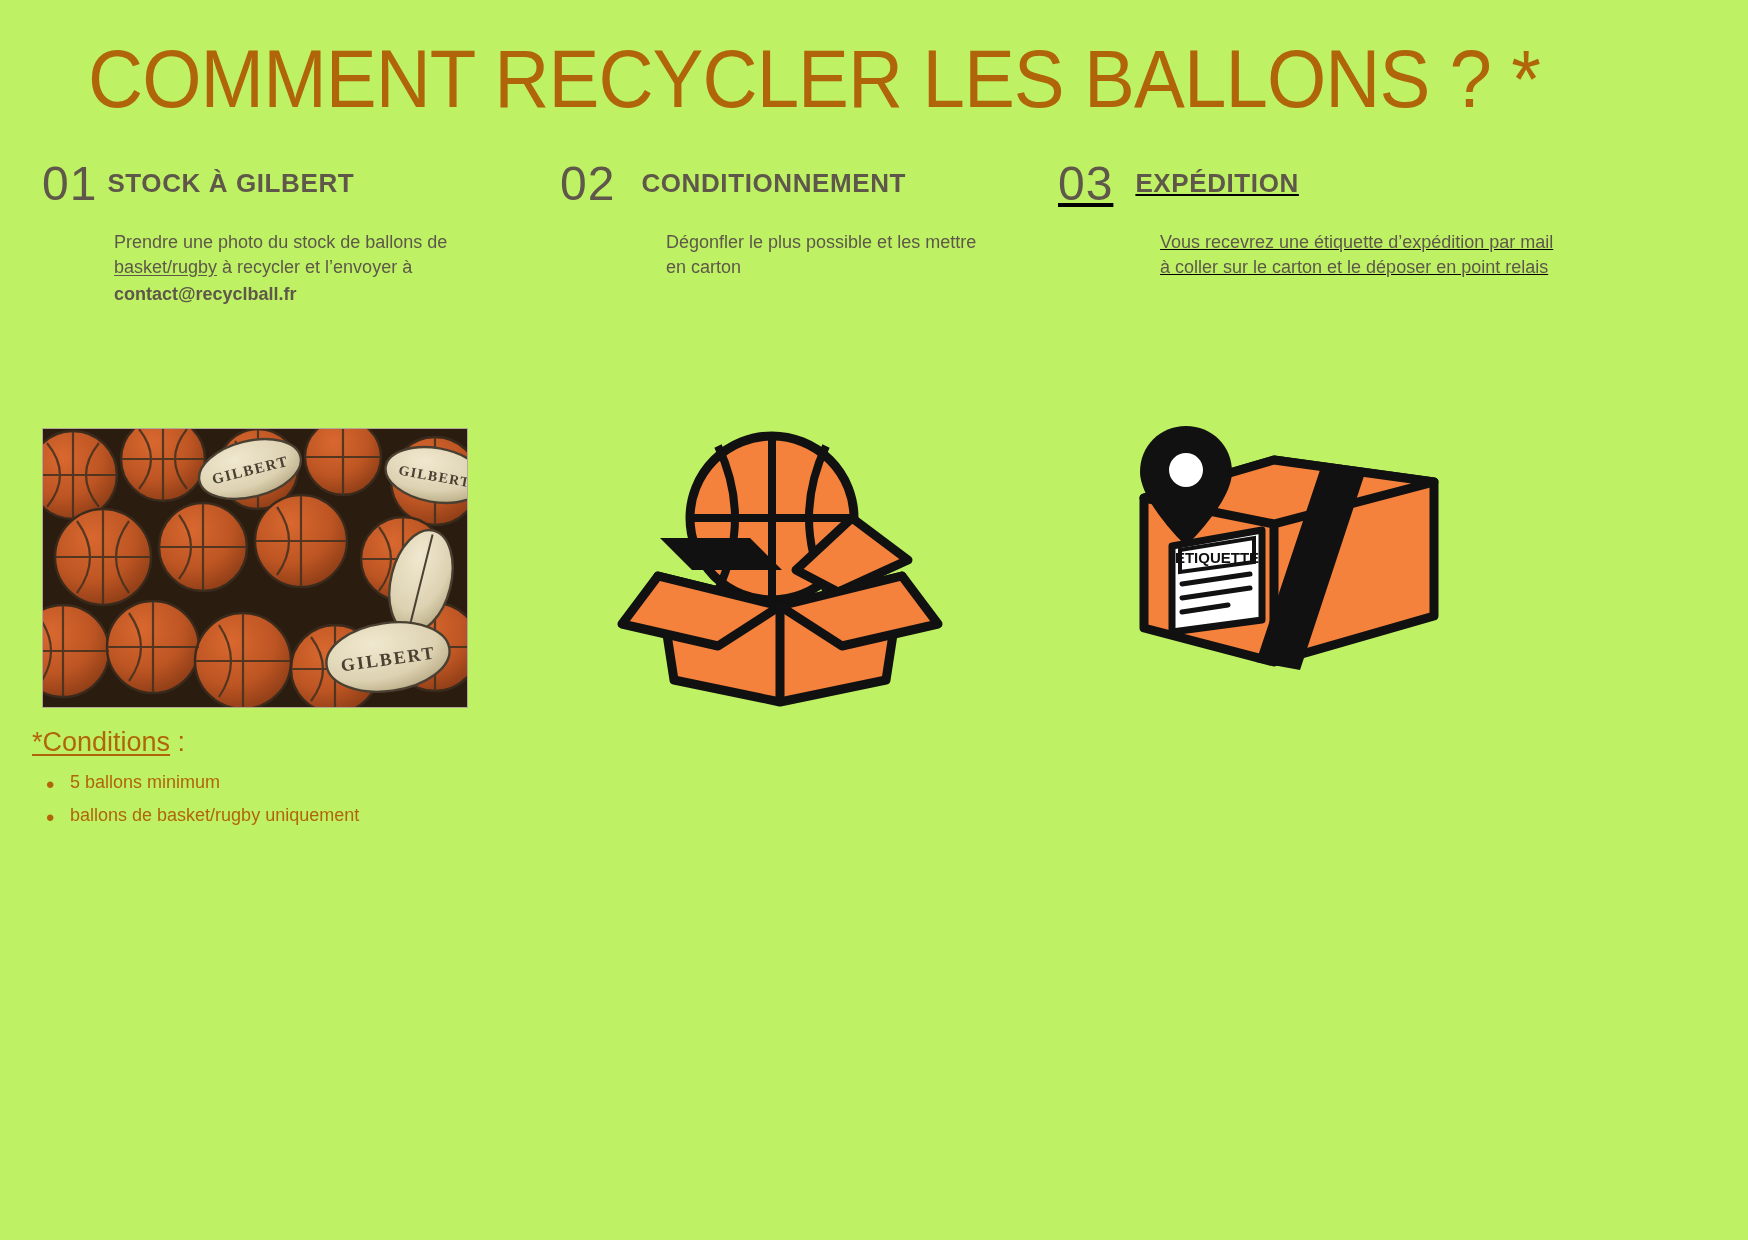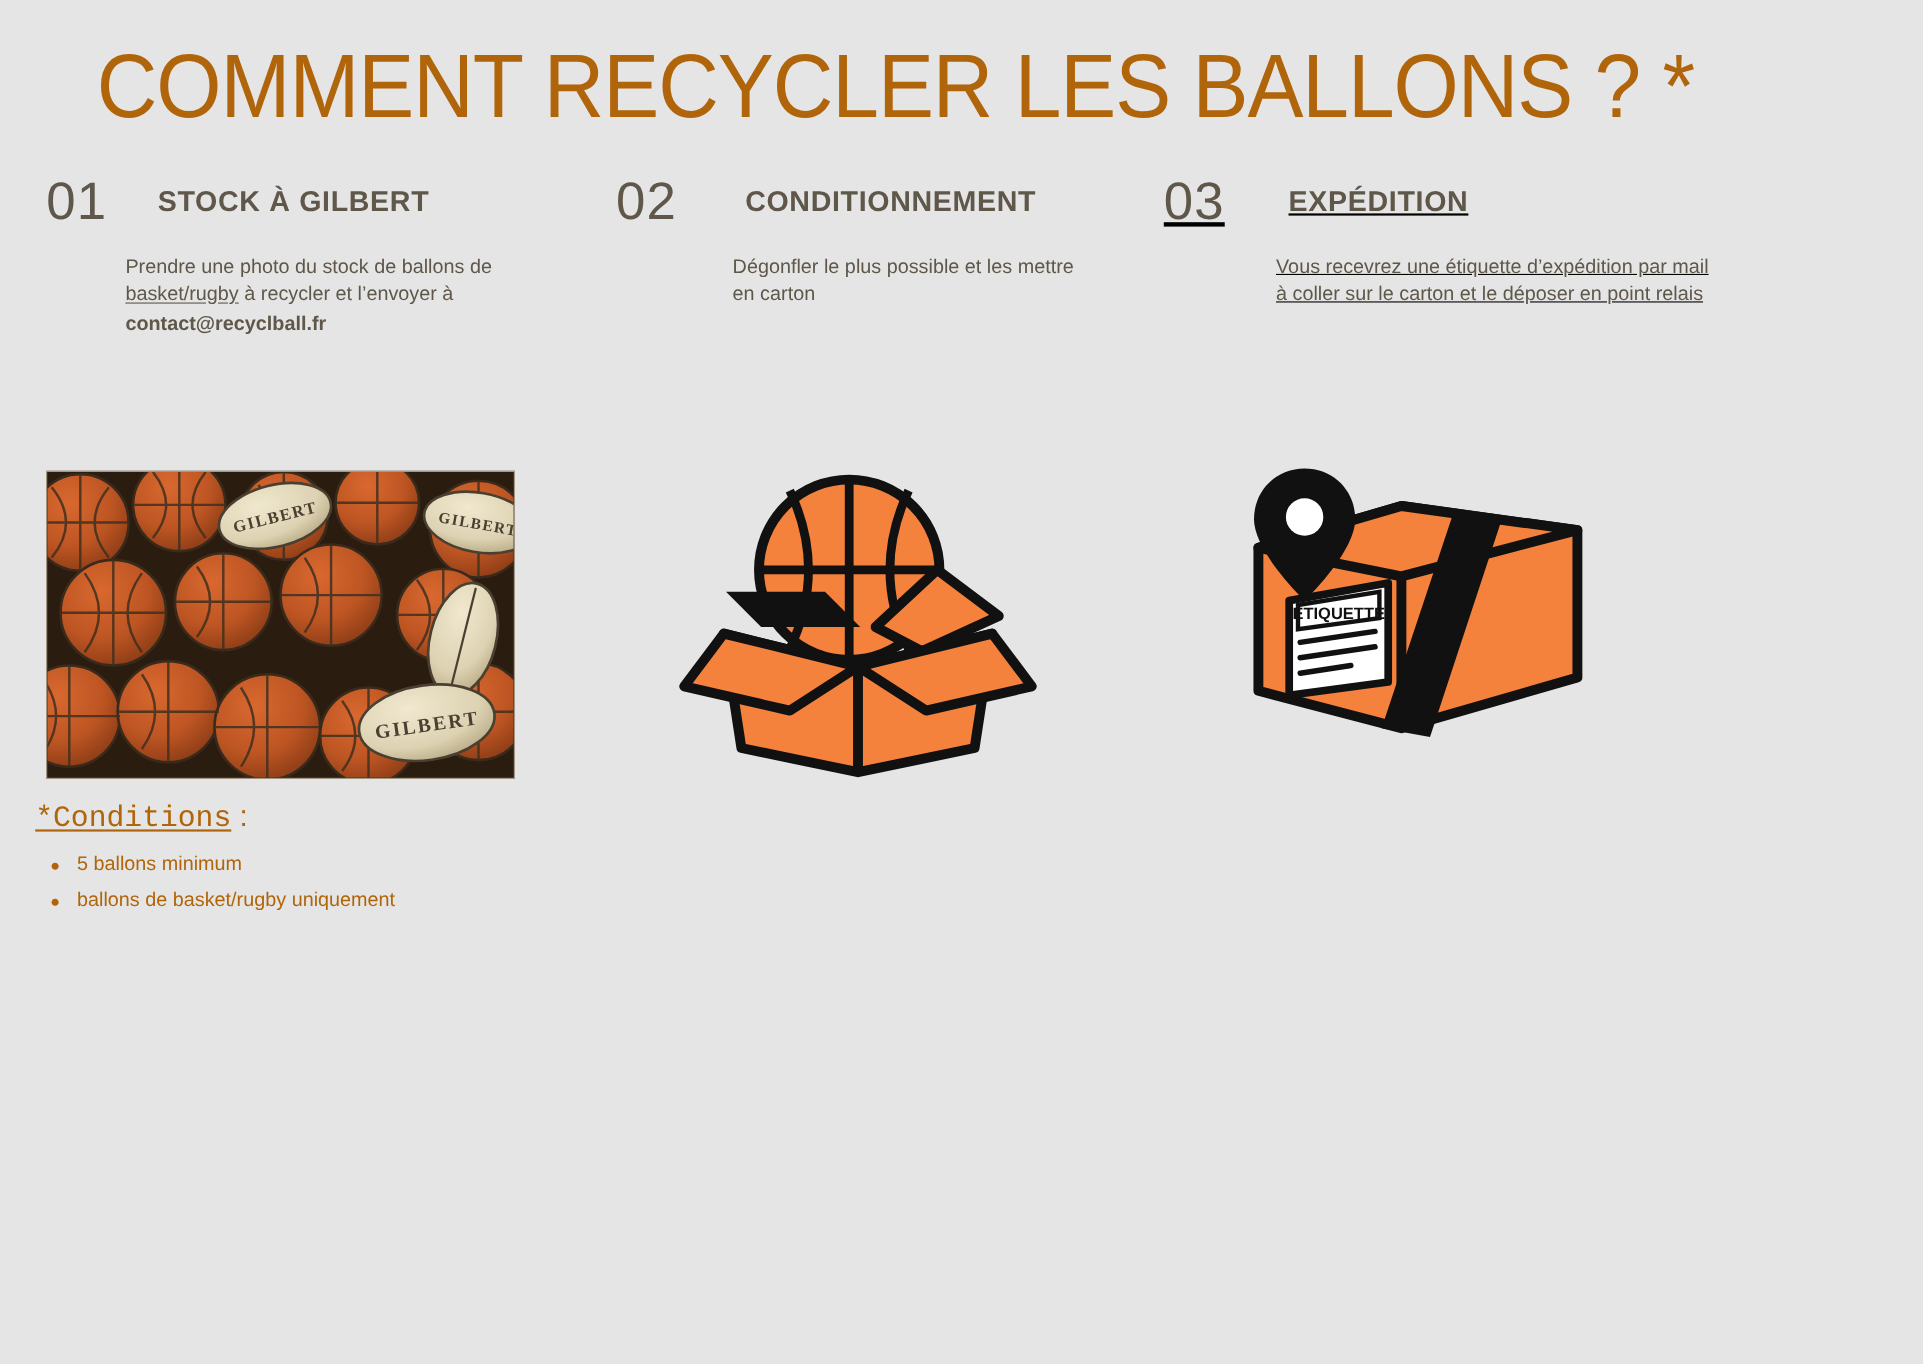--- a/index.html
+++ b/index.html
@@ -10,21 +10,21 @@
   body {
     width: 1748px;
     height: 1240px;
     position: relative;
     font-family: "Liberation Sans", sans-serif;
     overflow: hidden;
   }
   .page {
     position: absolute;
     inset: 0;
-    background: #e5e5e5;
+    background: #bef264;
   }
 
   
   .title {
     position: absolute;
     left: 88px;
     top: 38px;
     width: 1560px;
     font-family: "Liberation Sans", sans-serif;
     font-size: 82px;
@@ -41,21 +41,20 @@
     position: absolute;
     top: 160px;
   }
   .col1 { left: 42px;  width: 470px; }
   .col2 { left: 560px; width: 470px; }
   .col3 { left: 1058px; width: 470px; text-decoration: underline; }
 
   .step-head {
     display: flex;
     align-items: flex-start;
-    gap: 36px;
   }
   .step-num {
     font-size: 48px;
     line-height: 1;
     color: #5e574a;
     font-weight: 300;
     letter-spacing: 1px;
     flex: 0 0 auto;
   }
   .col1 .step-num { margin-right: 10px; }
@@ -104,21 +103,20 @@
     left: 32px;
     top: 726px;
     color: #b1650a;
     font-size: 27px;
     line-height: 1.25;
   }
   .conditions .chead { display: inline-block; }
   .conditions .chead .u2 {
     text-decoration: underline;
     text-underline-offset: 3px;
-    font-family: Liberation Mono, monospace;
   }
   .cond-list {
     margin: 8px 0 0 0;
     padding-left: 38px;
     list-style: none;
   }
   .cond-list li {
     position: relative;
     margin-top: 11px;
     font-size: 18px;

